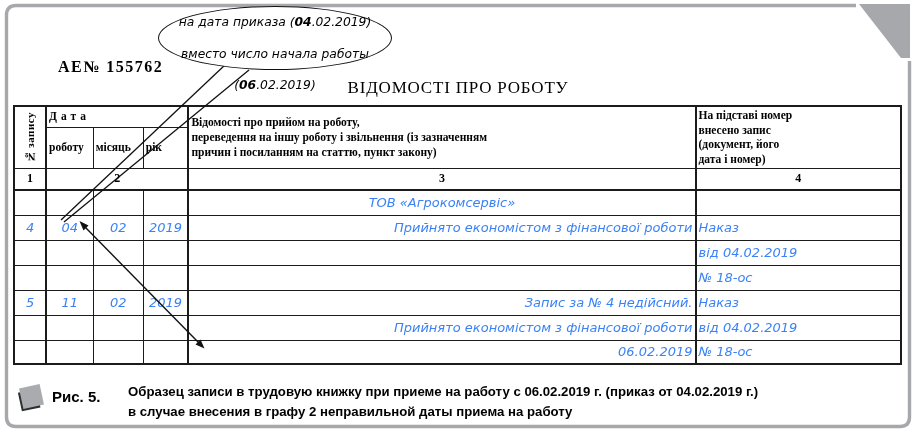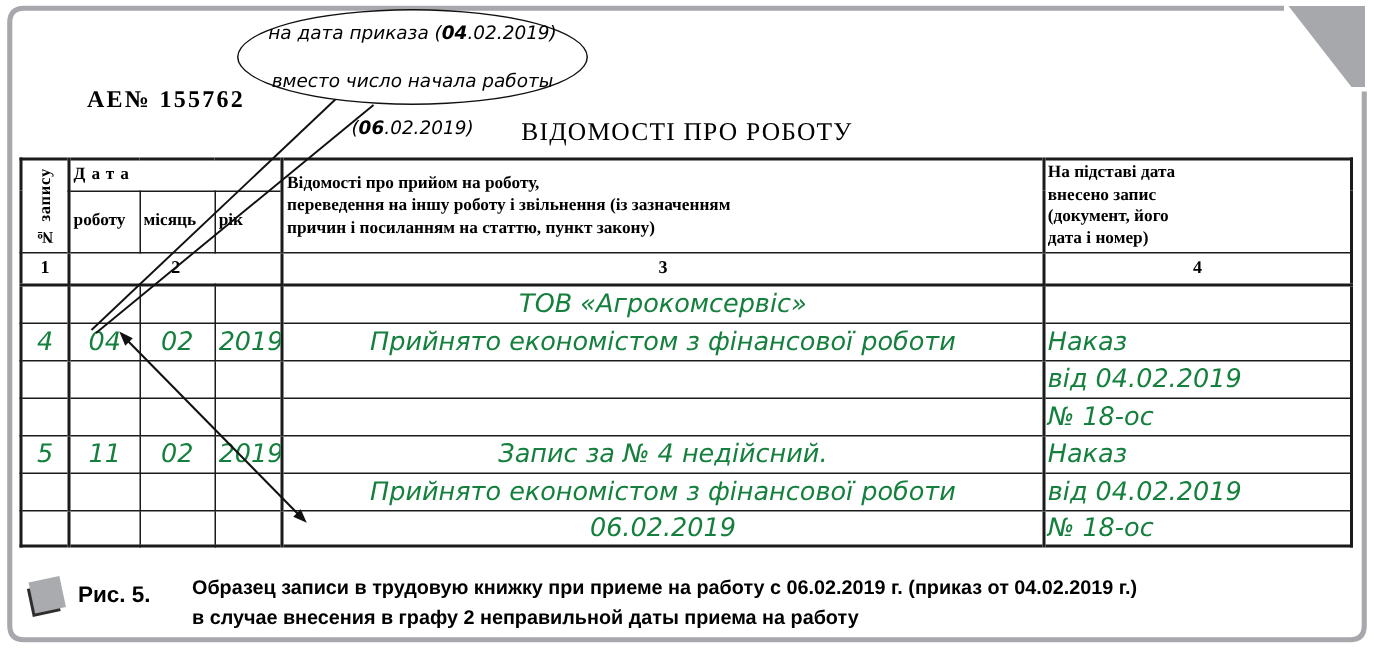--- a/index.html
+++ b/index.html
@@ -51,24 +51,24 @@
   .vert {
     writing-mode: vertical-rl; transform: rotate(180deg);
     font-size: 11px; font-weight: bold; letter-spacing: 0.5px; white-space: nowrap;
   }
   .date-group { font-size: 12.5px; letter-spacing: 4px; }
   .subhead { font-size: 11px; }
   .numrow td { text-align: center; font-weight: bold; font-size: 12px; }
 
   .hw {
     font-family: "DejaVu Sans", sans-serif; font-style: italic;
-    font-size: 17px; font-weight: normal; color: #15803d;
+    font-size: 13px; font-weight: normal; color: #3b82f6;
   }
   td.c { text-align: center; vertical-align: middle; }
-  td.info { text-align: center; padding-left: 12px; vertical-align: middle; }
+  td.info { text-align: right; padding-left: 12px; vertical-align: middle; }
   td.basis { text-align: left; padding-left: 12px; vertical-align: middle; }
 
   
   .fig-icon {
     position: absolute; left: 21px; top: 386px; width: 21px; height: 21px; z-index: 2;
     background: #a9abae; transform: rotate(-12deg);
     box-shadow: -3px 3px 0 -1px #2e2e2e;
   }
   .fig-label {
     position: absolute; left: 52px; top: 388px; z-index: 2;
@@ -126,21 +126,21 @@
               <span class="vert">№ запису</span>
             </div>
       </th>
       <th colspan="3" class="date-group thickR">Дата</th>
       <th rowspan="2" class="thickR">
         <div>Відомості про прийом на роботу,</div>
         <div>переведення на іншу роботу і звільнення (із зазначенням</div>
         <div>причин і посиланням на статтю, пункт закону)</div>
       </th>
       <th rowspan="2">
-        <div>На підставі дата</div>
+        <div>На підставі номер</div>
         <div>внесено запис</div>
         <div>(документ, його</div>
         <div>дата і номер)</div>
       </th>
     </tr>
     <tr style="height:41px">
       <th class="subhead">роботу</th>
       <th class="subhead">місяць</th>
       <th class="subhead thickR">рік</th>
     </tr>

